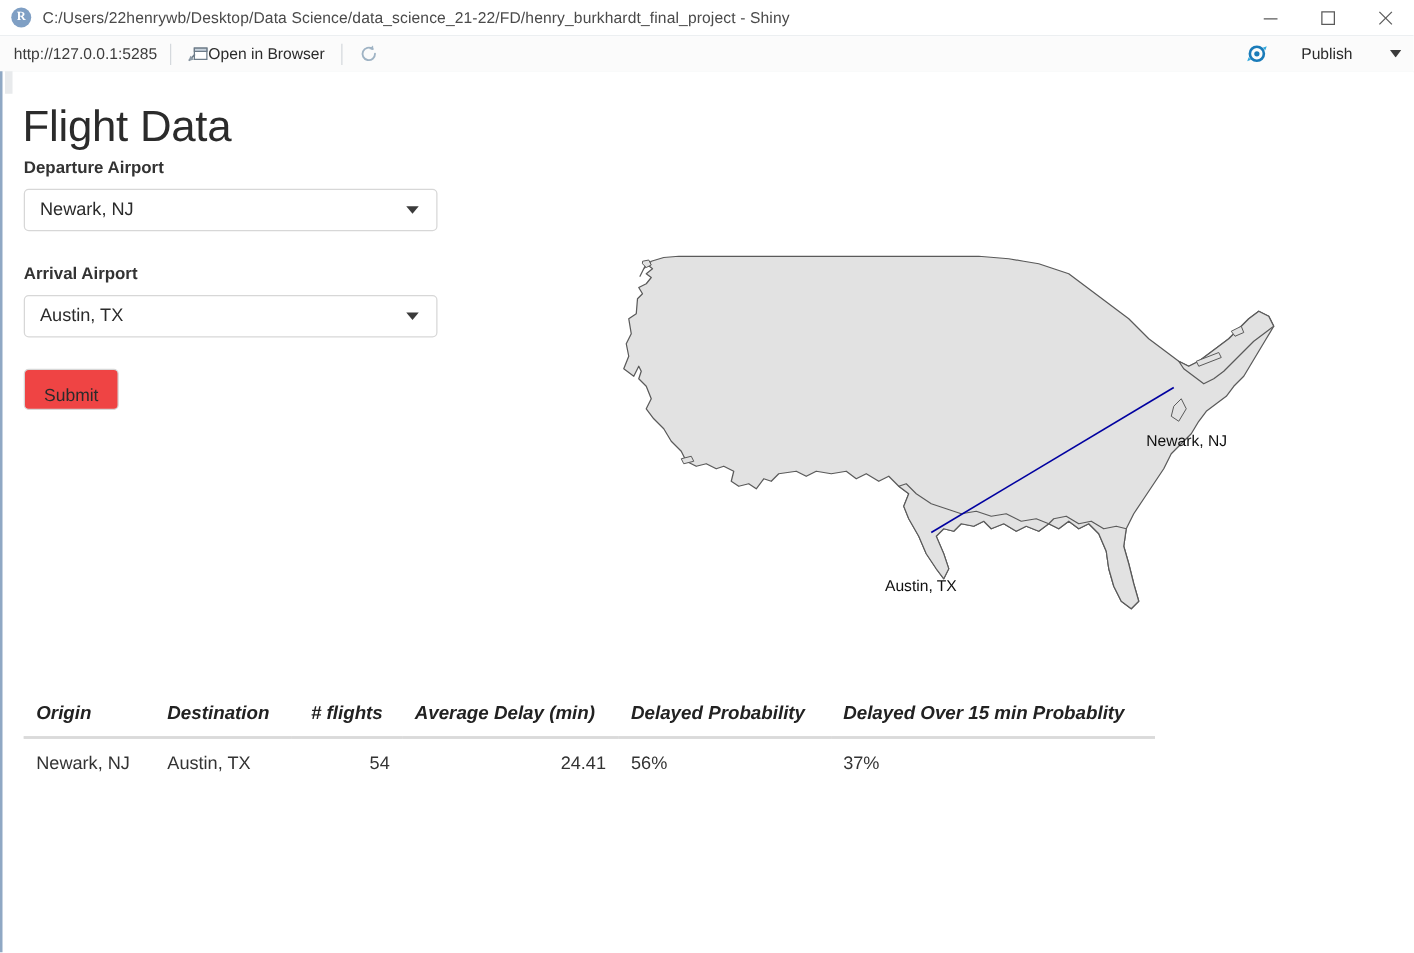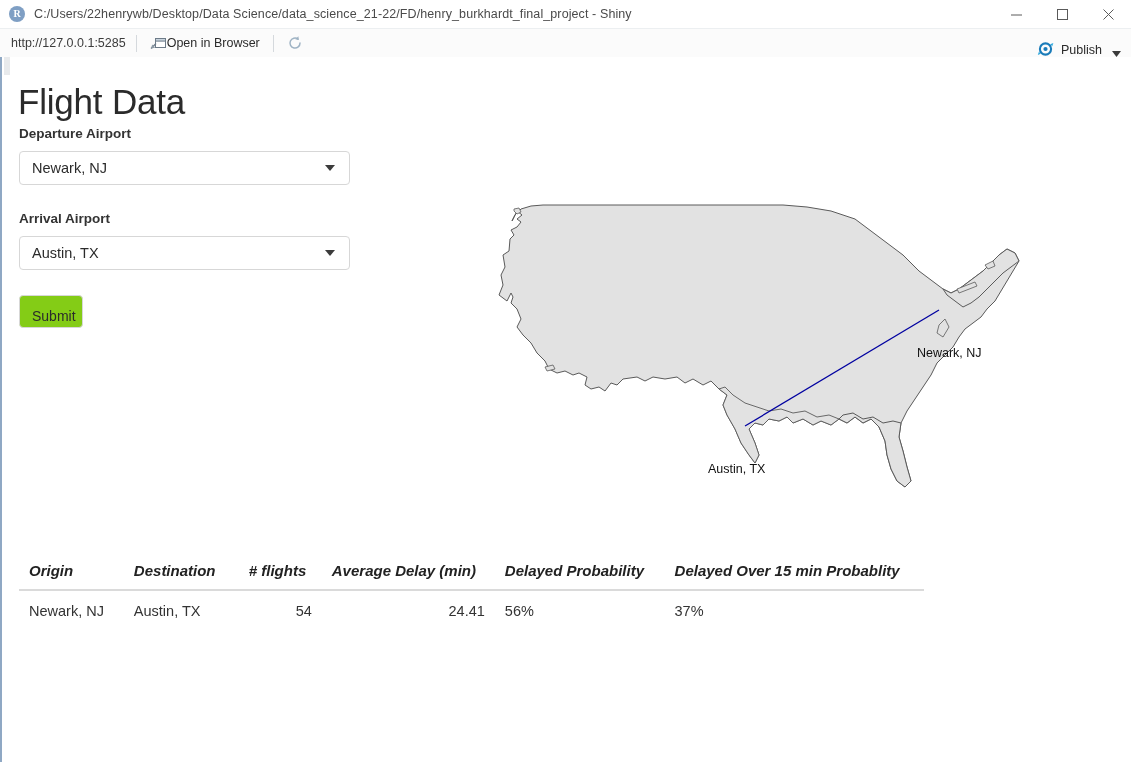--- a/index.html
+++ b/index.html
@@ -94,21 +94,22 @@
     color: #2b2b2b;
     margin-left: 0;
     white-space: nowrap;
   }
   .publish-group {
     position: absolute;
     right: 6px;
     top: 0;
     height: 28px;
     display: flex;
-    align-items: flex-end;
+    align-items: center;
+    gap: 20px;
   }
   .publish-label {
     font-size: 12.5px;
     color: #2b2b2b;
     margin-left: 6px;
   }
   .publish-caret {
     margin-left: 10px;
     margin-right: 4px;
   }
@@ -177,26 +178,26 @@
     border-left: 5.5px solid transparent;
     border-right: 5.5px solid transparent;
     border-top: 6px solid #3b3b3b;
     margin-right: 4px;
   }
 
   .submit-btn {
     position: absolute;
     left: 17px;
     top: 238px;
-    width: 64px;
+    width: 76px;
     height: 33px;
     box-sizing: border-box;
     border: 1px solid #d7d7d7;
     border-radius: 4px;
-    background: #84cc16;
+    background: #ef4444;
     font-family: "Liberation Sans", sans-serif;
     font-size: 14px;
     color: #2b2b2b;
     cursor: pointer;
     padding: 12px;
   }
 
   
   .map-wrap {
     position: absolute;

